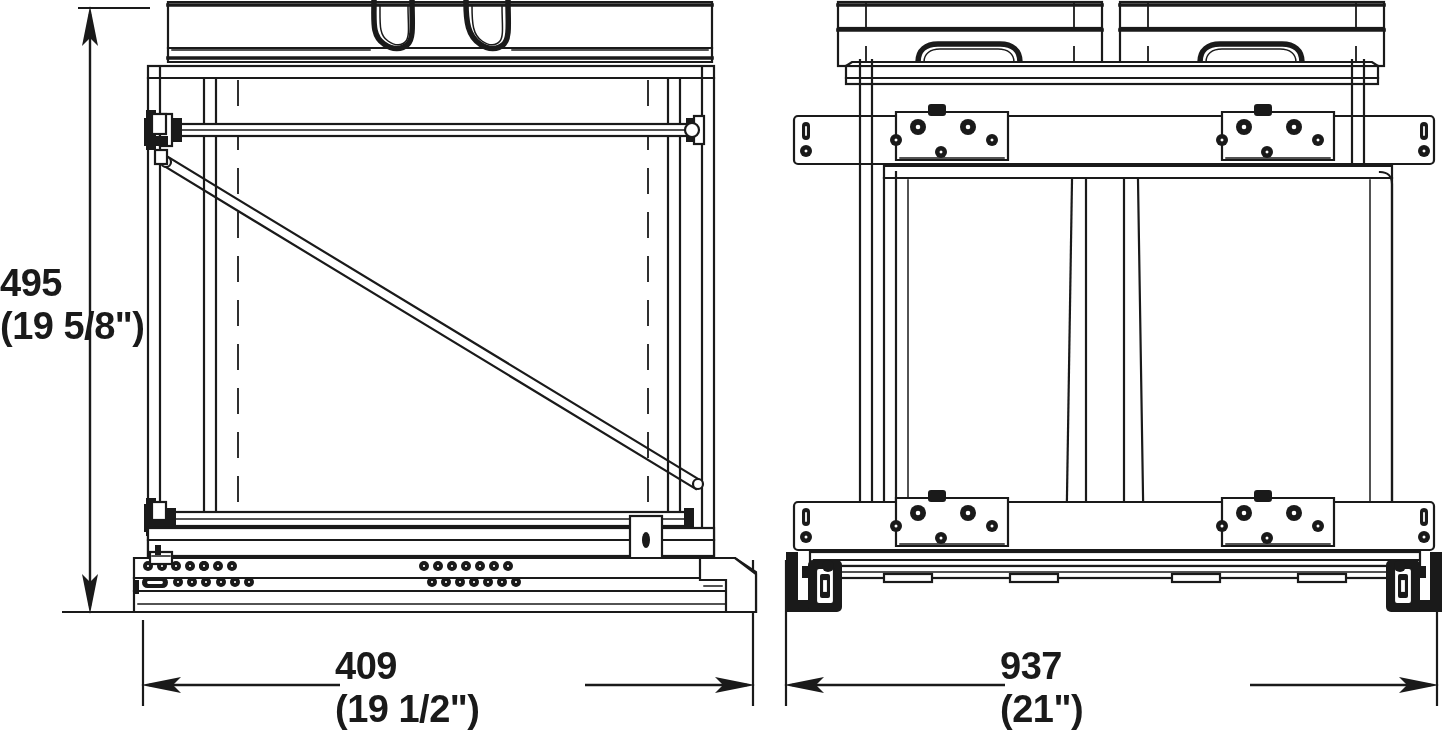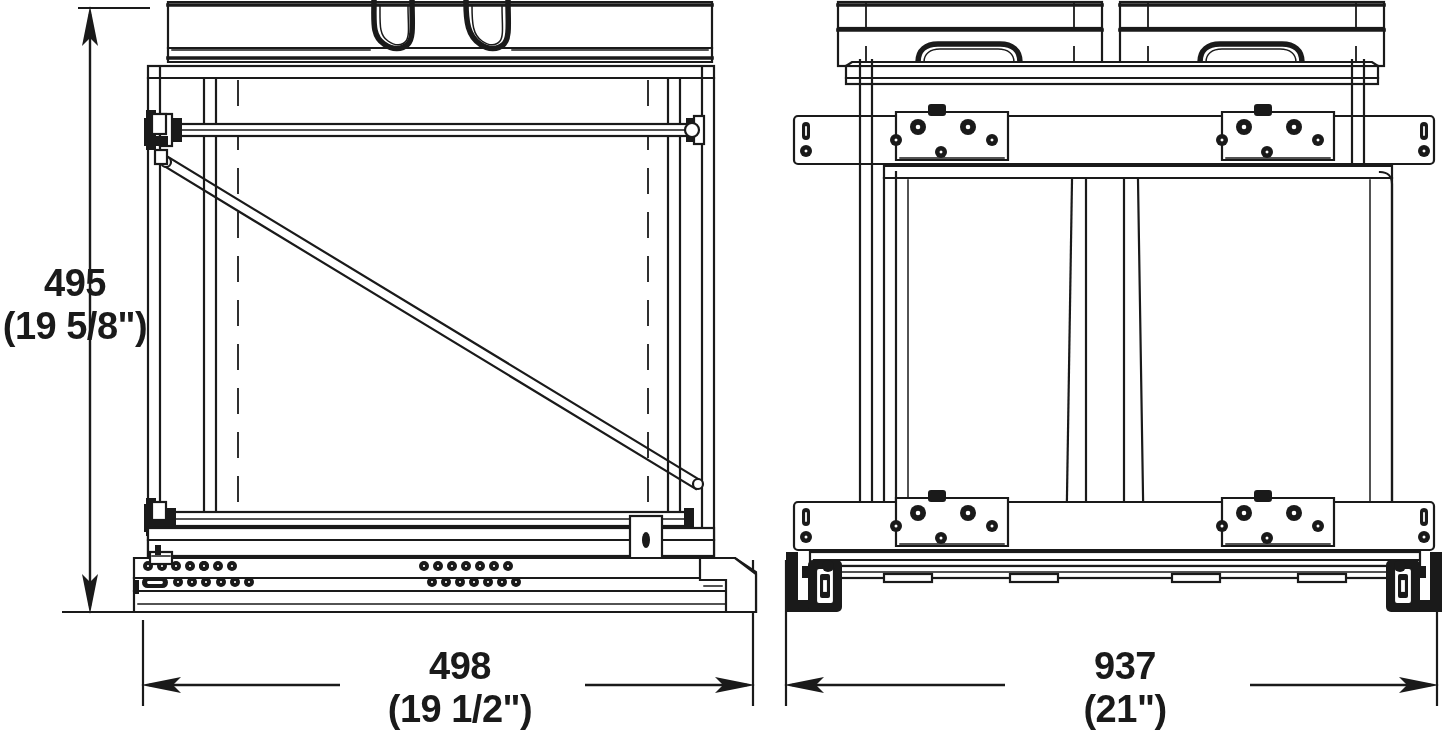--- a/index.html
+++ b/index.html
@@ -26,21 +26,20 @@
     top: 0;
     width: 1449px;
     height: 730px;
     display: block;
   }
   .dim-text {
     position: absolute;
     font-family: "Liberation Sans", sans-serif;
     font-weight: bold;
     color: #1a1a1a;
-    text-align: center;
     line-height: 1.14;
     letter-spacing: -0.5px;
     white-space: nowrap;
     user-select: none;
   }
   .dim-text .v {
     display: block;
     font-size: 38px;
   }
   .dim-text .u {
@@ -447,21 +446,21 @@
       </g>
     </g>
   </svg>
 
   <div class="dim-text" id="dim-height-label">
     <span class="v">495</span>
     <span class="u">(19 5/8")</span>
   </div>
 
   <div class="dim-text" id="dim-width-left-label">
-    <span class="v">498</span>
+    <span class="v">409</span>
     <span class="u">(19 1/2")</span>
   </div>
 
   <div class="dim-text" id="dim-width-right-label">
     <span class="v">937</span>
     <span class="u">(21")</span>
   </div>
 
 </div>
 

